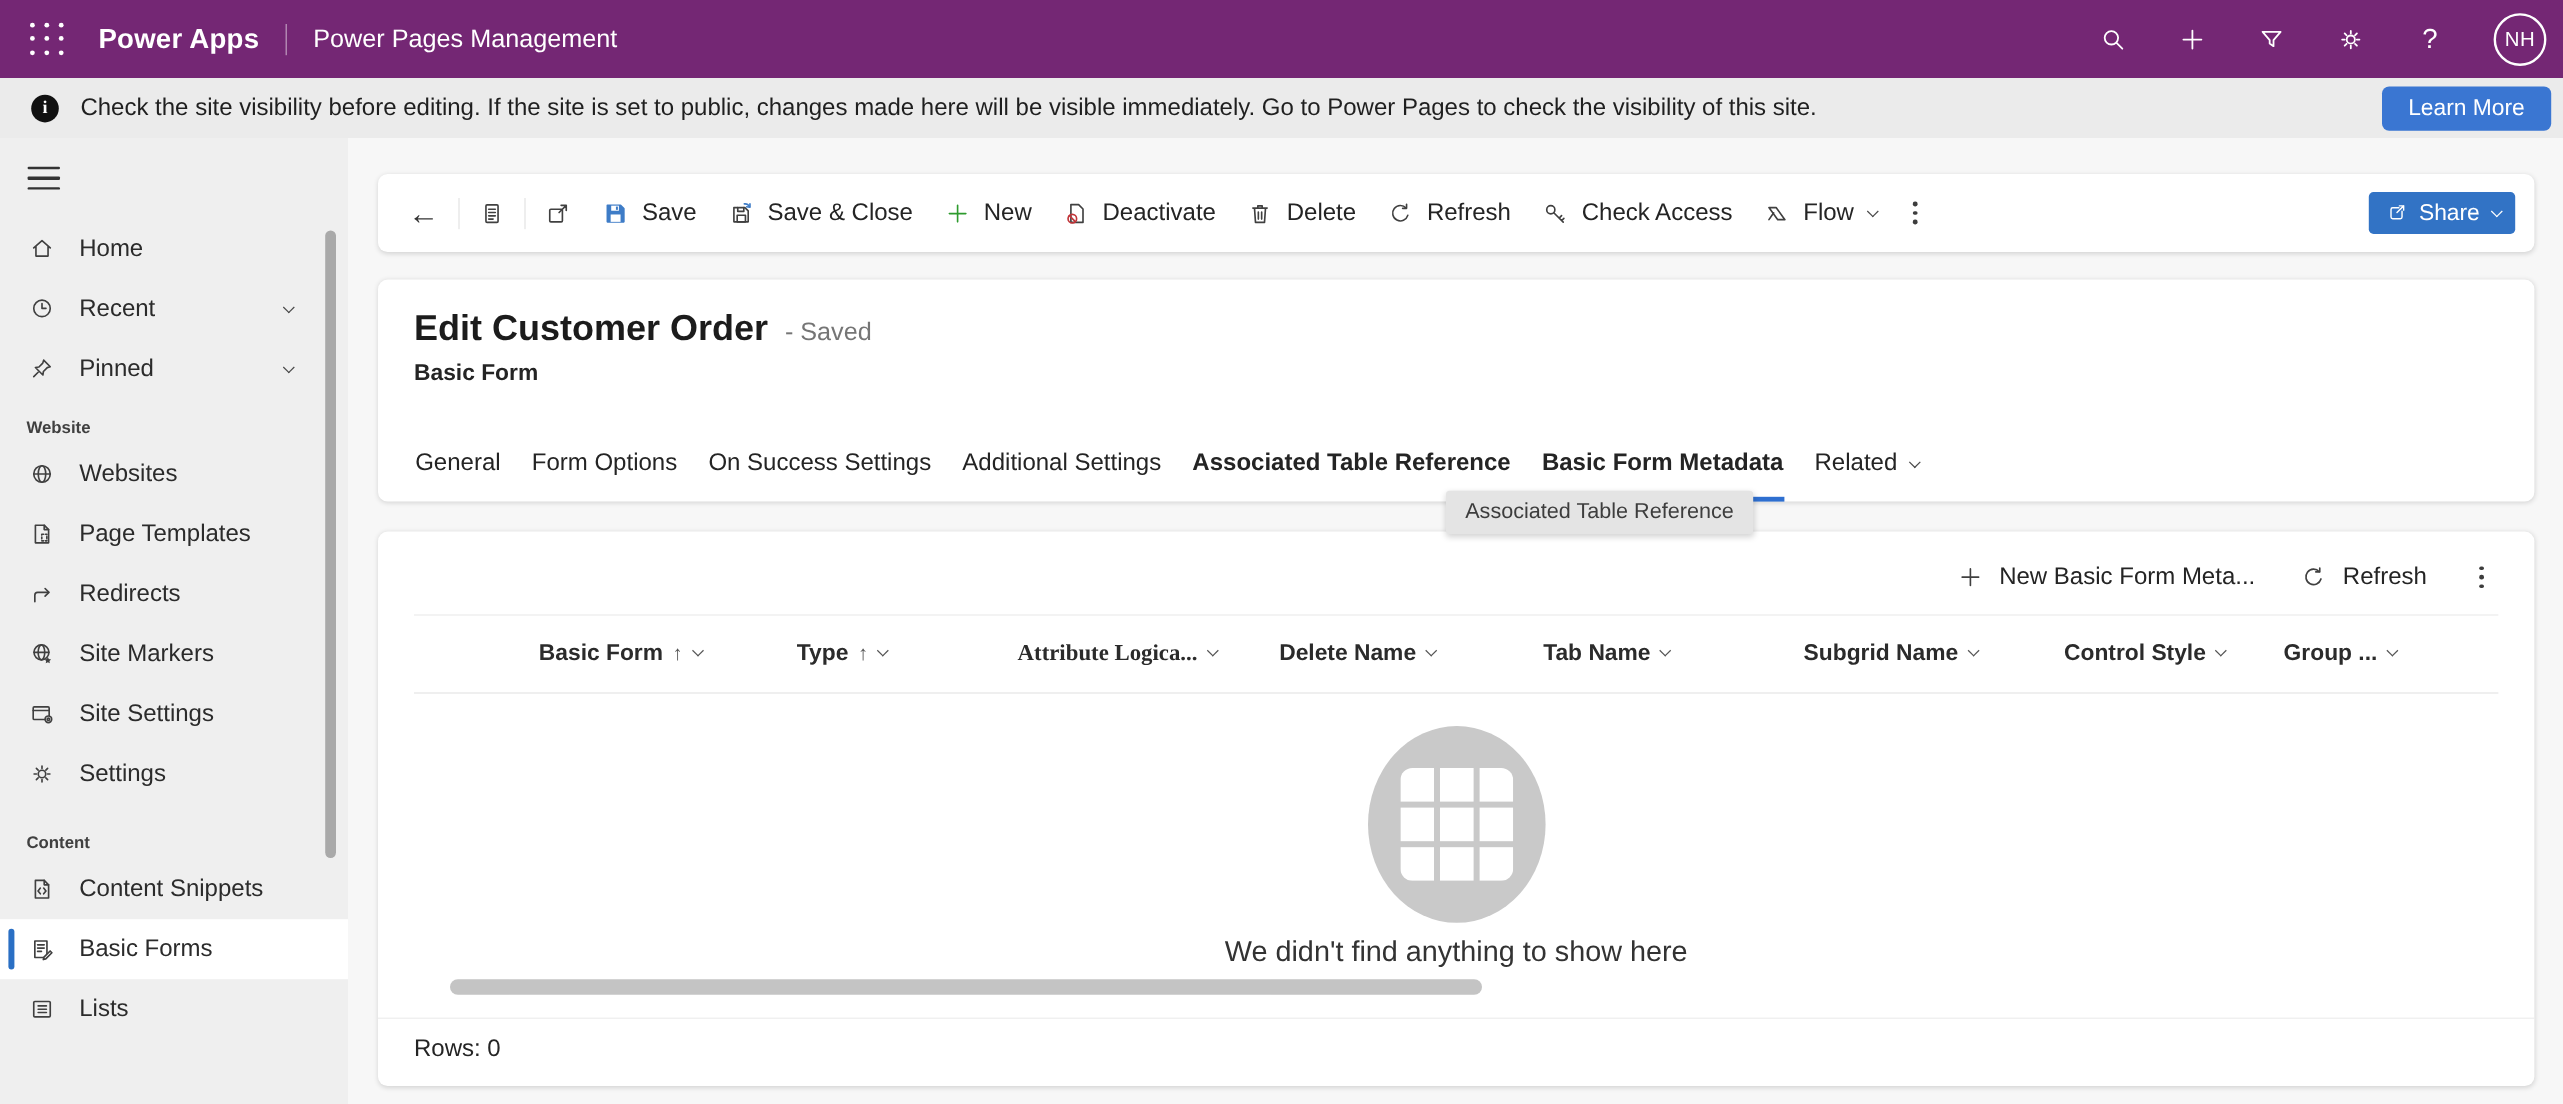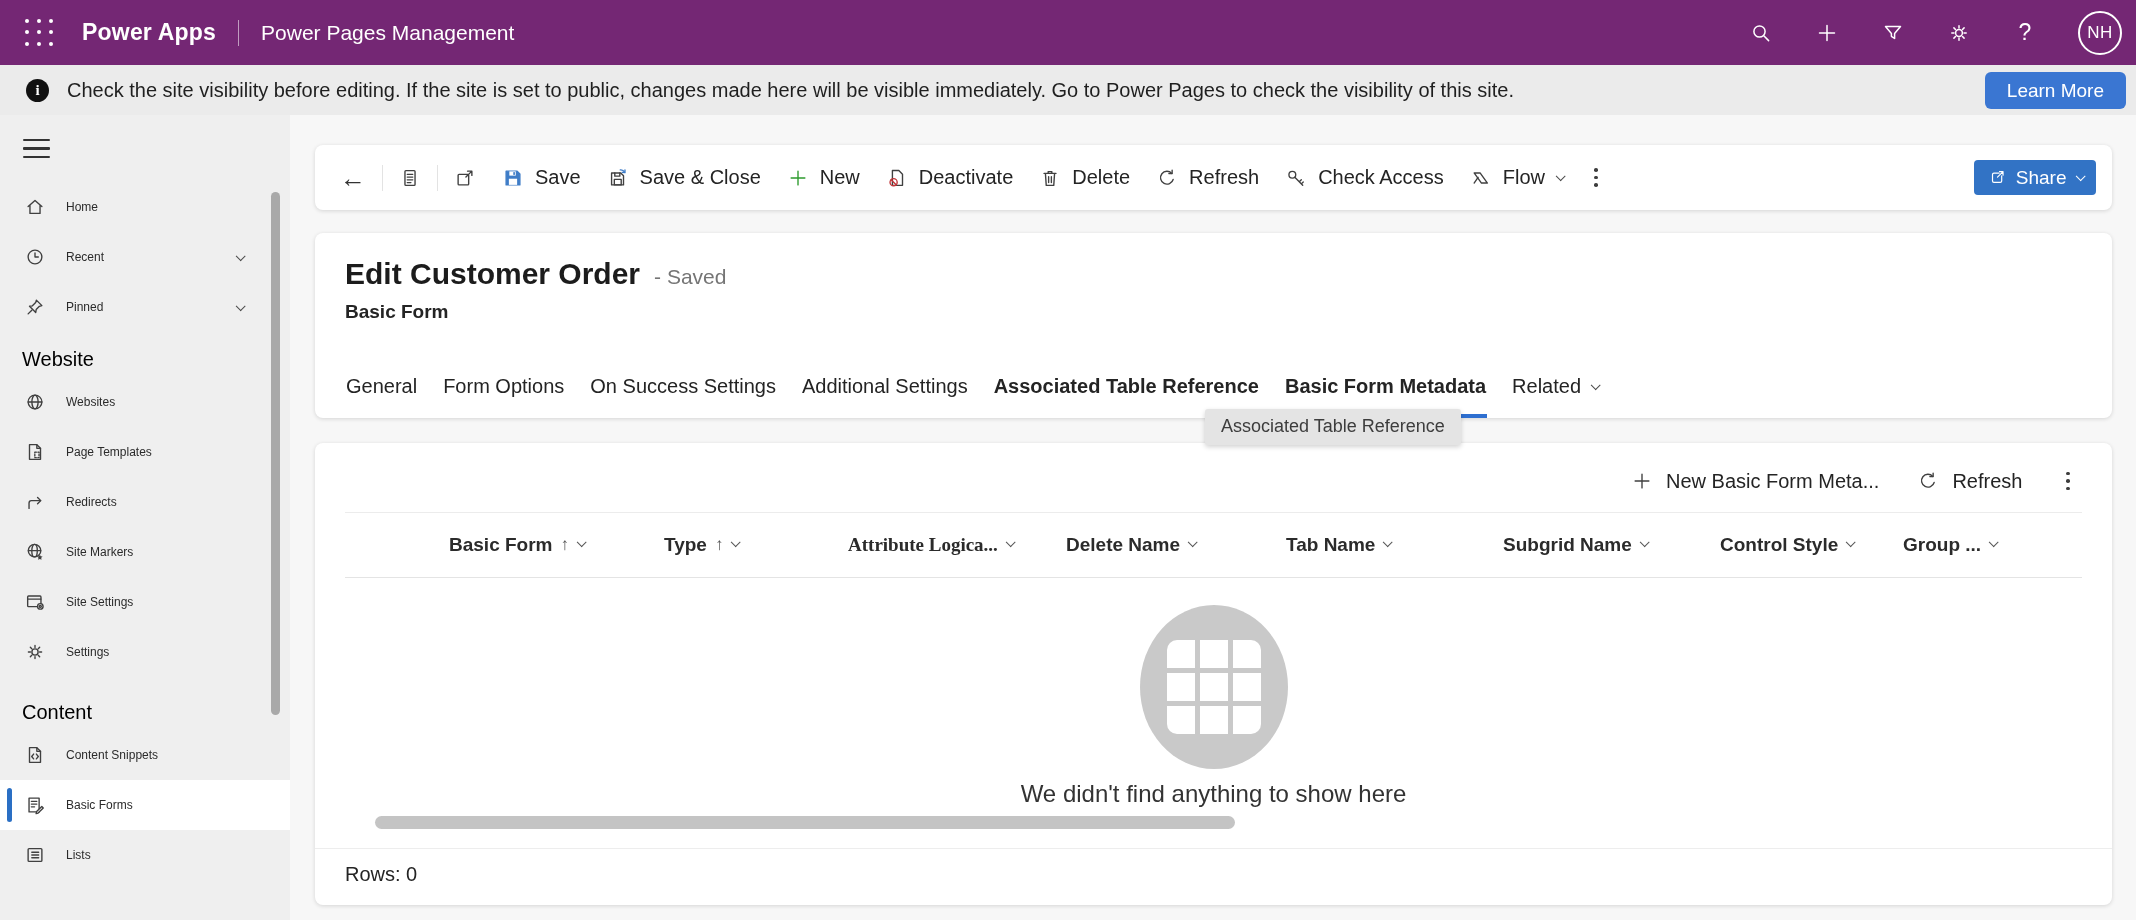--- a/index.html
+++ b/index.html
@@ -22,25 +22,25 @@
   .banner { position:absolute; left:0; top:65px; width:2136px; height:50px; background:#ebebeb; display:flex; align-items:center; padding-left:26px; }
   .info-ic { width:23px; height:23px; border-radius:50%; background:#111; color:#fff; font-size:15px; font-weight:700; font-family:"Liberation Serif",serif; display:flex; align-items:center; justify-content:center; flex:0 0 auto; }
   .banner-text { margin-left:18px; font-size:20px; color:#1f1f1f; }
   .learn-more { position:absolute; right:10px; top:7px; height:37px; padding:0 22px; background:#3a76d2; color:#fff; border:none; border-radius:6px; font-size:19px; font-family:inherit; cursor:pointer; display:flex; align-items:center; }
 
   
   .sidebar { position:absolute; left:0; top:115px; width:290px; height:805px; background:#efefef; overflow:hidden; }
   .hamburger { width:27px; margin:24px 0 0 23px; cursor:pointer; }
   .hamburger i { display:block; height:2.4px; background:#333; margin-bottom:6px; border-radius:1px; }
   .nav { margin-top:24px; }
-  .side-item { height:50px; display:flex; align-items:center; padding-left:24px; gap:20px; font-size:12px; color:#2b2b2b; position:relative; cursor:pointer; }
+  .side-item { height:50px; display:flex; align-items:center; padding-left:24px; gap:20px; font-size:20px; color:#2b2b2b; position:relative; cursor:pointer; }
   .side-item .chev { position:absolute; right:48px; }
   .side-item.active { background:#fff; }
   .side-item.active::before { content:""; position:absolute; left:7px; top:8px; bottom:8px; width:5px; border-radius:3px; background:#2a6fc4; }
-  .side-header { padding:24px 0 6px 22px; font-size:20px; font-weight:400; color:#000000; }
+  .side-header { padding:24px 0 6px 22px; font-size:14px; font-weight:700; color:#404040; }
   .side-header.first { padding-top:16px; }
   .side-scroll { position:absolute; left:271px; top:77px; width:9px; height:523px; border-radius:5px; background:#a9a9a9; }
 
   
   .ic { width:22px; height:22px; fill:none; stroke:#404040; stroke-width:1.5; stroke-linecap:round; stroke-linejoin:round; flex:0 0 auto; }
   .ic.w { stroke:#fff; }
   .ic.big { width:24px; height:24px; }
   .chev { width:8px; height:8px; border-right:2px solid #4a4a4a; border-bottom:2px solid #4a4a4a; transform:rotate(45deg) translateY(-2px); display:inline-block; }
   .chev.sm { width:6.5px; height:6.5px; border-width:1.7px; }
   .chev.w { border-color:#fff; }

